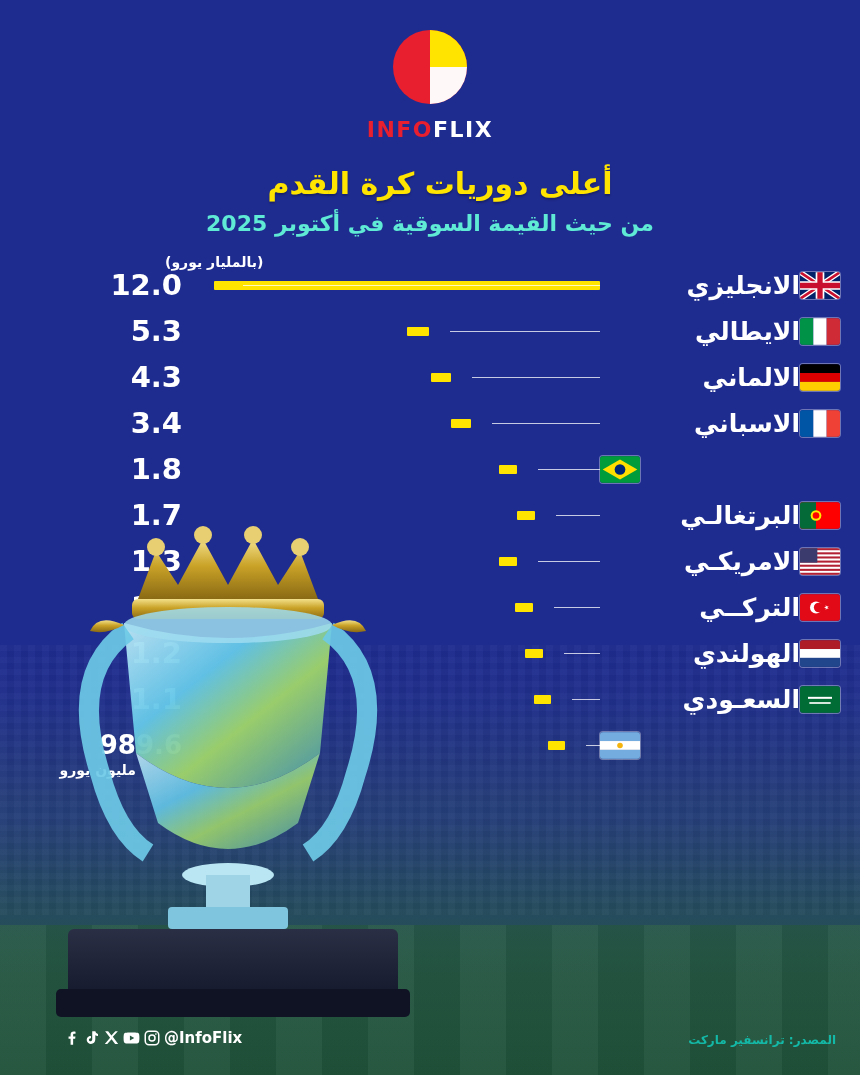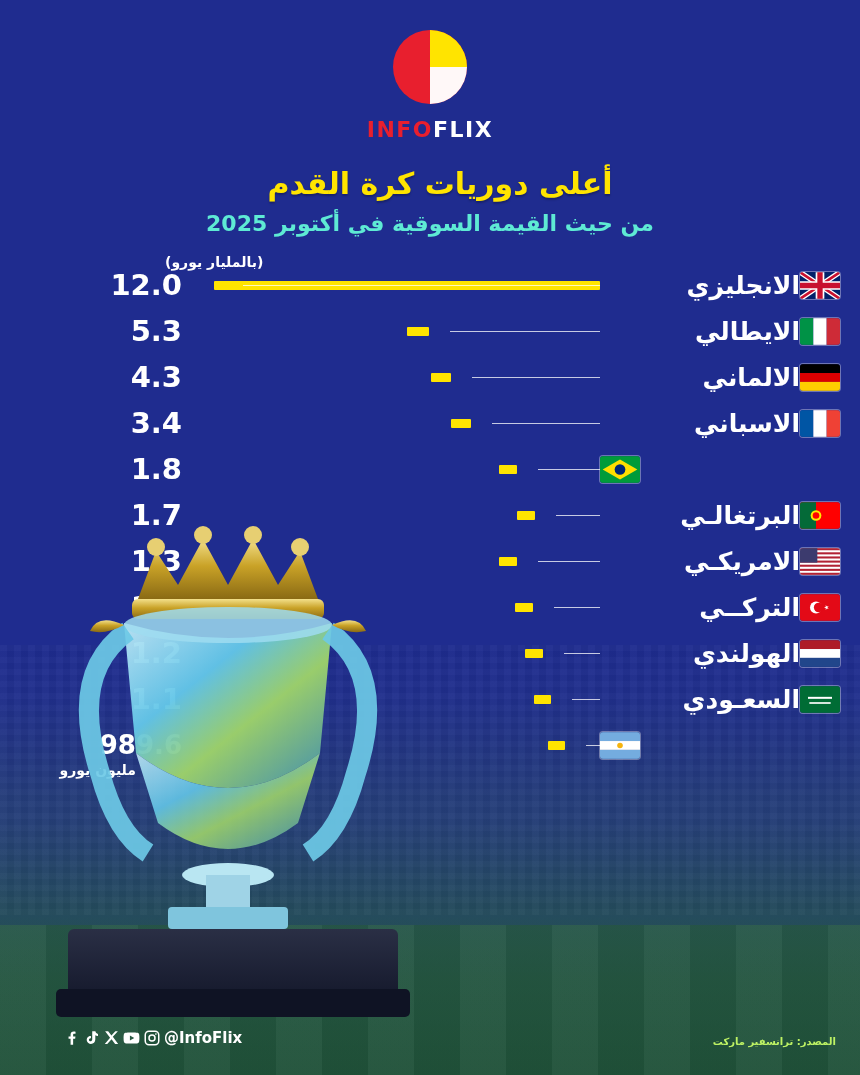--- a/index.html
+++ b/index.html
@@ -178,23 +178,23 @@
     height: 520px;
     z-index: 2;
   }
 
   
   .source {
     position: absolute;
     right: 24px;
     bottom: 28px;
     direction: rtl;
-    font-size: 10px;
-    font-weight: 700;
-    color: #bef264;
+    font-size: 12px;
+    font-weight: 700;
+    color: #14b8a6;
     z-index: 5;
   }
   .social {
     position: absolute;
     left: 62px;
     bottom: 28px;
     display: flex;
     align-items: center;
     gap: 1px;
     z-index: 5;

